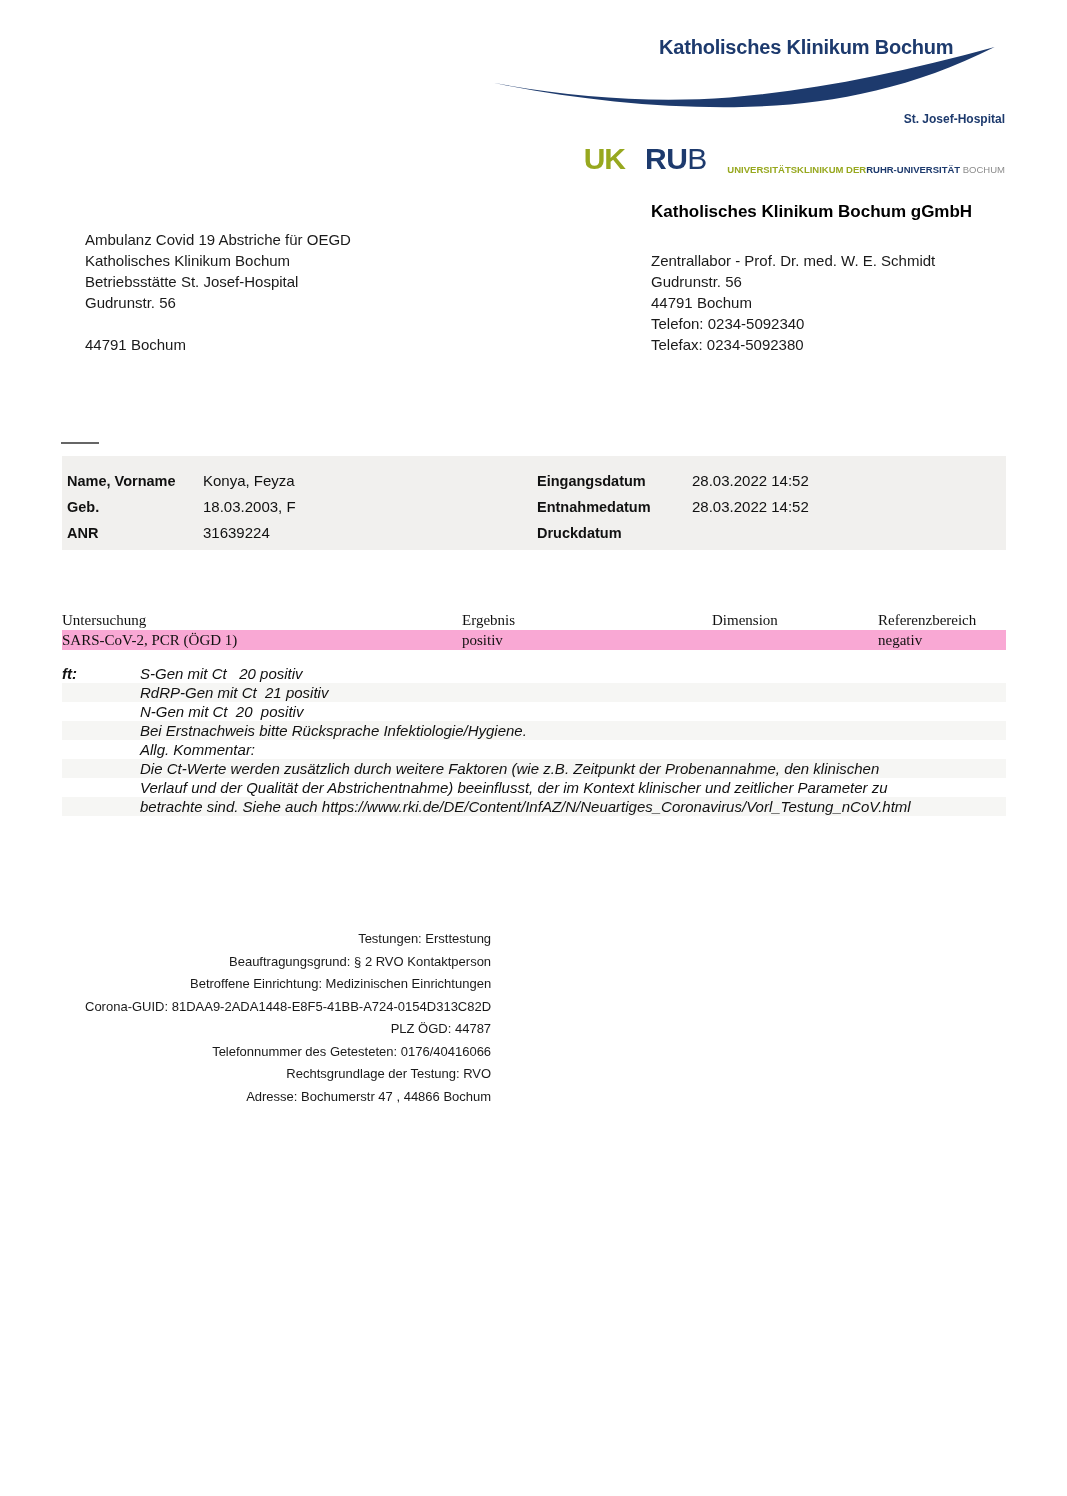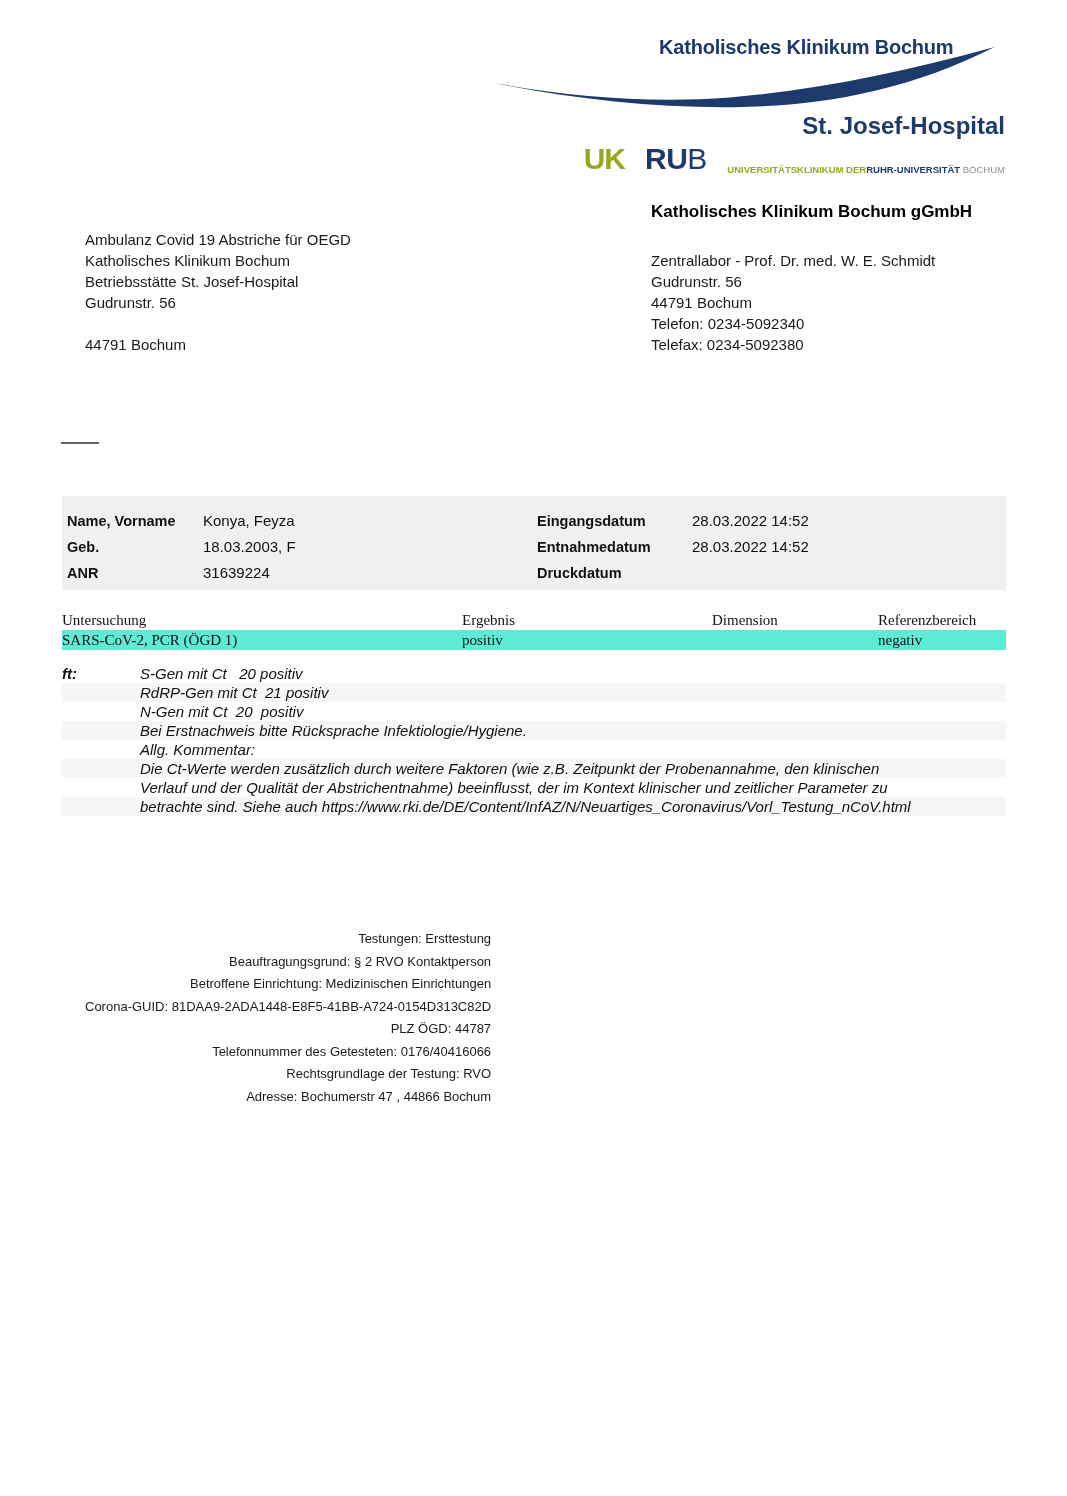--- a/index.html
+++ b/index.html
@@ -8,21 +8,21 @@
     font-family:"Liberation Sans", sans-serif; color:#111; overflow:hidden;
   }
   
   .brand {
     position:absolute; left:659px; top:36px;
     font-size:20px; font-weight:bold; letter-spacing:-0.2px; color:#1d3a6d;
   }
   .swoosh { position:absolute; left:484px; top:44px; width:522px; height:68px; }
   .hospital {
     position:absolute; left:700px; top:112px; width:305px; text-align:right;
-    font-size:24px; font-weight:bold; color:#1d3a6d;
+    font-size:12px; font-weight:bold; color:#1d3a6d;
   }
   .ukrub {
     position:absolute; right:62px; top:142px; display:flex; align-items:flex-end; gap:20px;
   }
   .uk { font-size:30px; font-weight:bold; color:#97a81f; letter-spacing:-1px; }
   .rub-bold { font-size:30px; font-weight:800; color:#1d3a6d; letter-spacing:-0.5px; }
   .rub-light { font-size:30px; font-weight:400; color:#1d3a6d; }
   .uni-block { display:flex; flex-direction:row; justify-content:center; line-height:12px; }
   .uni1 { font-size:9.5px; font-weight:bold; color:#97a81f; white-space:nowrap; }
   .uni2 { font-size:9.5px; white-space:nowrap; }
@@ -34,32 +34,32 @@
   }
   .addr { position:absolute; font-size:15px; line-height:21px; color:#1a1a1a; }
   .recipient { left:85px; top:229px; }
   .sender { left:651px; top:250px; }
   .addr div { white-space:pre; }
   .recipient .city { margin-top:21px; }
   
   .fold-mark { position:absolute; left:61px; top:442px; width:38px; height:2px; background:#666; }
   
   .patient {
-    position:absolute; left:62px; top:496px; width:944px; height:94px;
+    position:absolute; left:62px; top:456px; width:944px; height:94px;
     background:#f1f0ee; box-sizing:border-box; padding-top:12px;
   }
   .p-row { display:flex; padding-left:5px; line-height:26px; }
   .p-label  { width:136px; font-size:14.5px; font-weight:bold; }
   .p-value  { width:334px; font-size:15px; }
   .p-label2 { width:155px; font-size:14.5px; font-weight:bold; }
   .p-value2 { flex:1; font-size:15px; }
   
   .results { position:absolute; left:62px; top:610px; width:944px; font-size:15px;font-family:Liberation Serif, serif; }
   .r-row { position:relative; height:20px; line-height:20px; }
-  .r-row.striped { background:#5eead4; }
+  .r-row.striped { background:#f9a8d4; }
   .r-row span { position:absolute; top:0; white-space:pre; }
   .col-u { left:0; }
   .col-e { left:400px; }
   .col-d { left:650px; }
   .col-r { left:816px; }
   
   .ftblock { position:absolute; left:62px; top:664px; width:944px;font-style:italic; }
   .ft-label { position:absolute; left:0; top:0; font-size:15px; font-weight:bold; line-height:19px; }
   .ft-line { padding-left:78px; height:19px; line-height:19px; font-size:15px; white-space:pre; }
   .ft-line.striped { background:#f6f6f4; }

